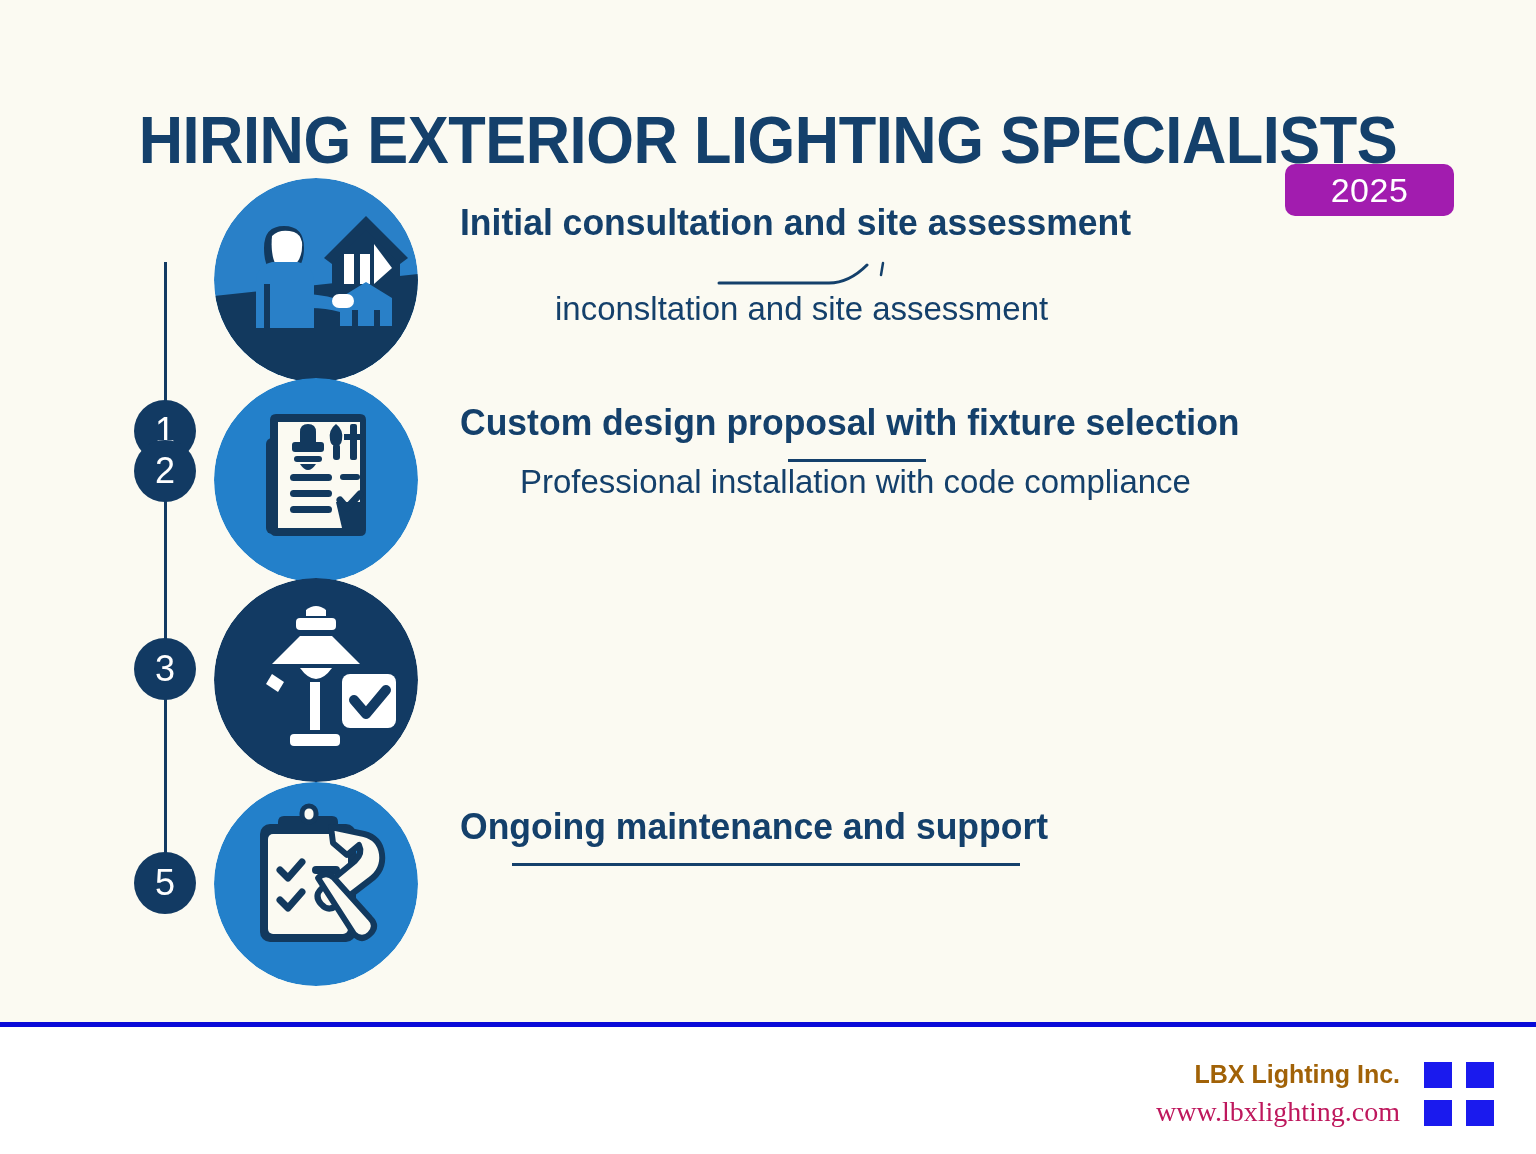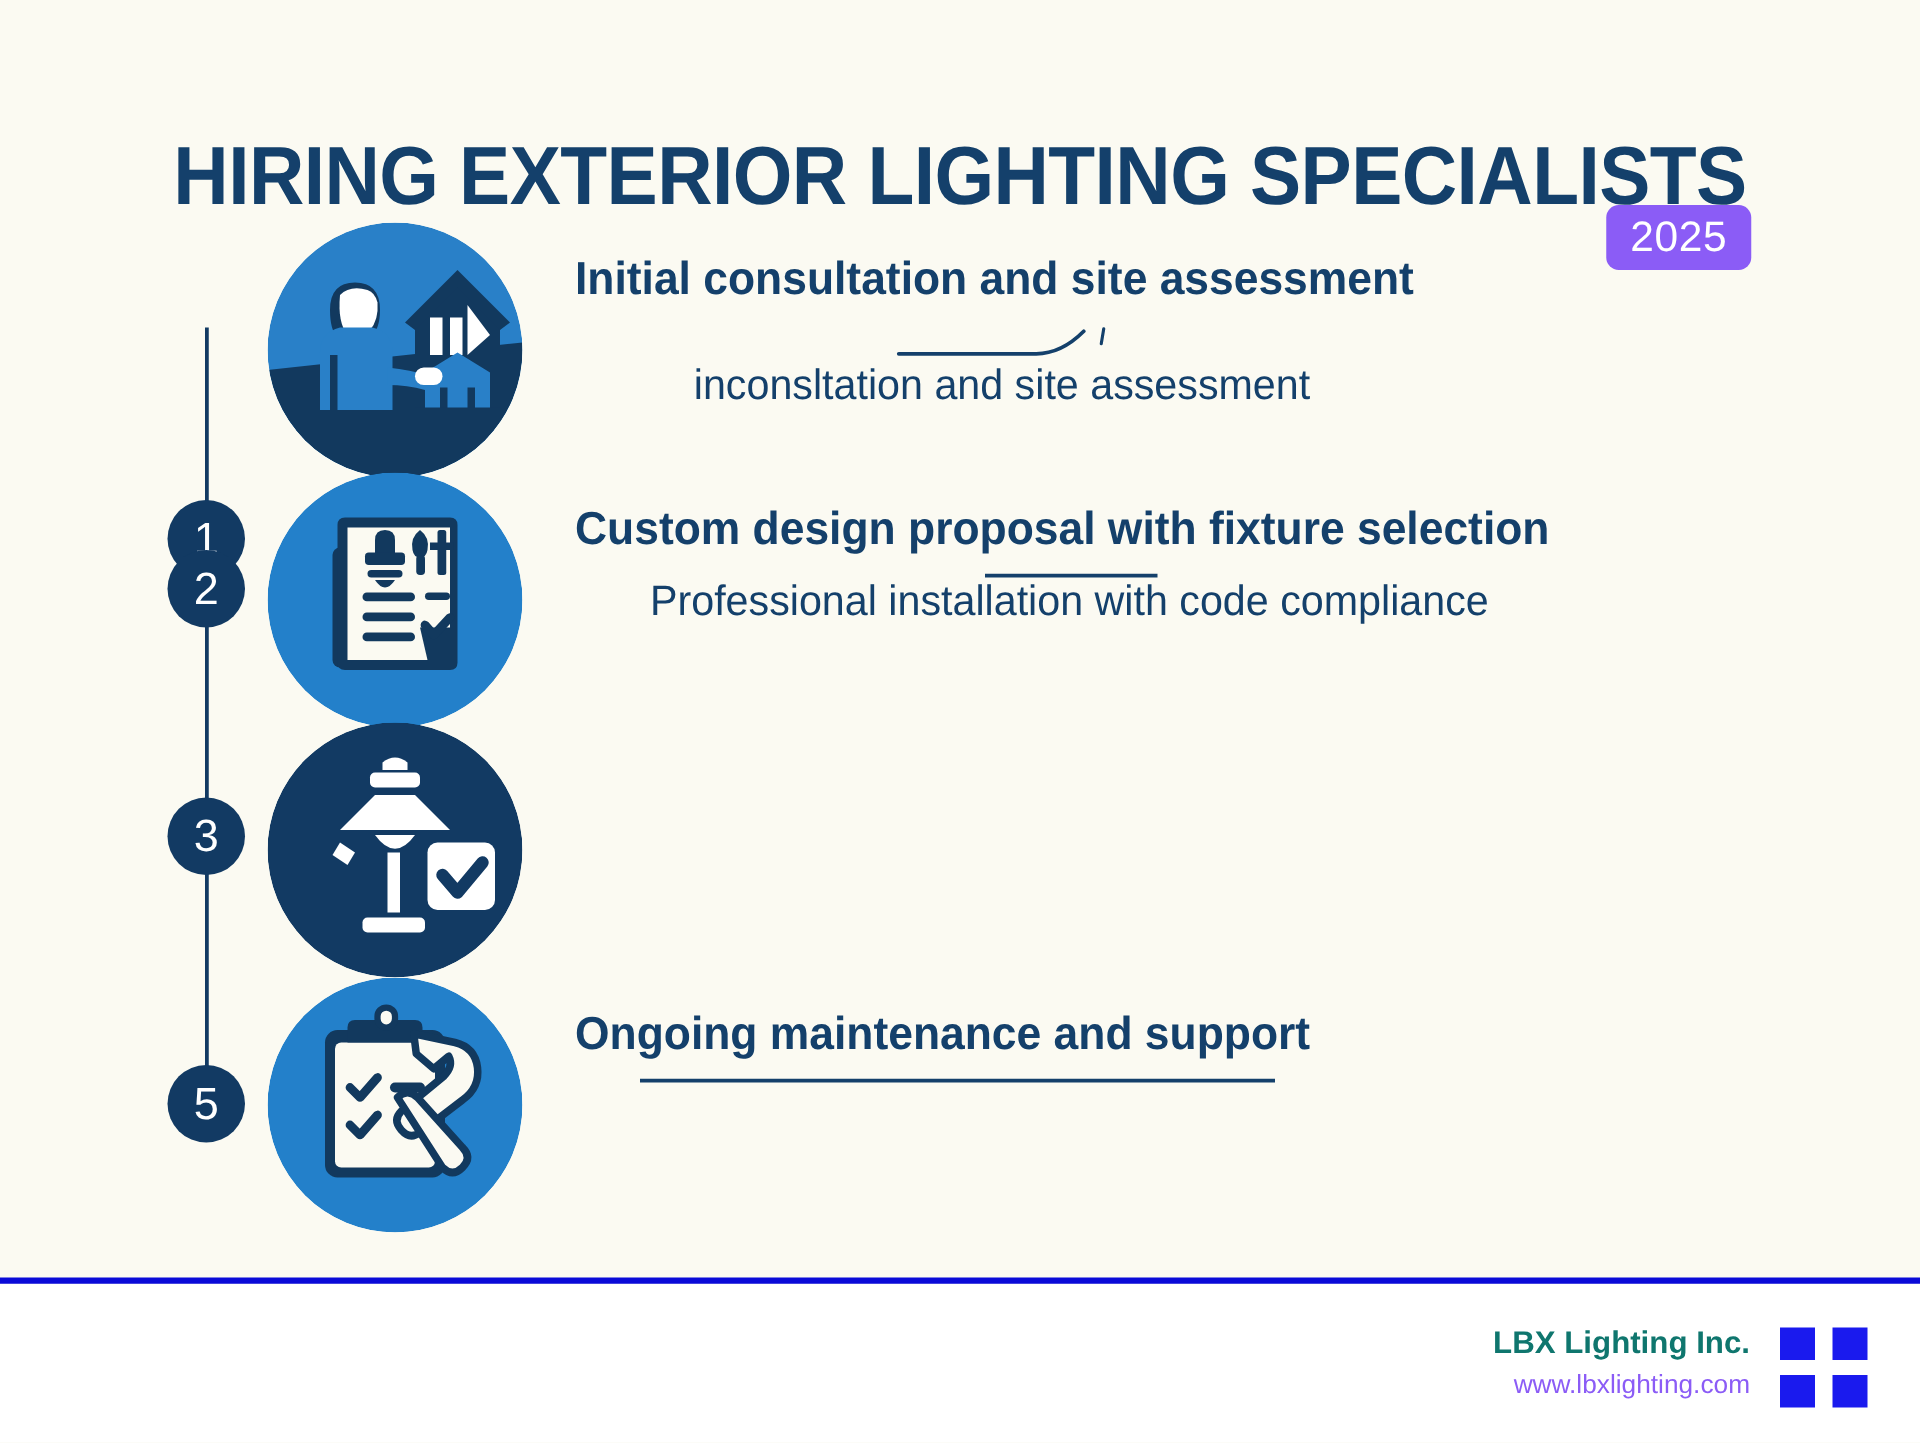--- a/index.html
+++ b/index.html
@@ -25,22 +25,22 @@
     font-size:66px;
     letter-spacing:-0.5px;
     color:#14406b;
     transform:scaleX(0.93);
     white-space:nowrap;
   }
   
   .year-badge{
     position:absolute;
     left:1285px;top:164px;
-    width:116px;height:52px;
-    background:#8b5cf6;
+    width:169px;height:52px;
+    background:#a21caf;
     border-radius:10px;
     color:#ffffff;
     font-size:34px;
     font-weight:normal;
     display:flex;align-items:center;justify-content:center;
     letter-spacing:0.5px;
   }
   
   .rail{
     position:absolute;
@@ -117,28 +117,29 @@
     position:absolute;
     left:0;top:1027px;width:1536px;height:127px;
     background:#ffffff;
   }
   .brand{
     position:absolute;
     right:136px;top:1059px;
     text-align:right;
   }
   .brand-name{
-    font-size:25px;font-weight:bold;color:#0f766e;
+    font-size:25px;font-weight:bold;color:#a16207;
     line-height:1.25;
     margin-left:40px;
   }
   .brand-url{
-    font-size:21px;color:#8b5cf6;
+    font-size:28px;color:#be185d;
     line-height:1.3;
     margin-top:4px;
+    font-family:Liberation Serif, serif;
   }
   .logo-grid{
     position:absolute;
     right:38px;top:1062px;
     width:74px;height:66px;
     display:grid;
     grid-template-columns:28px 28px;
     grid-template-rows:26px 26px;
     gap:12px 14px;
   }

